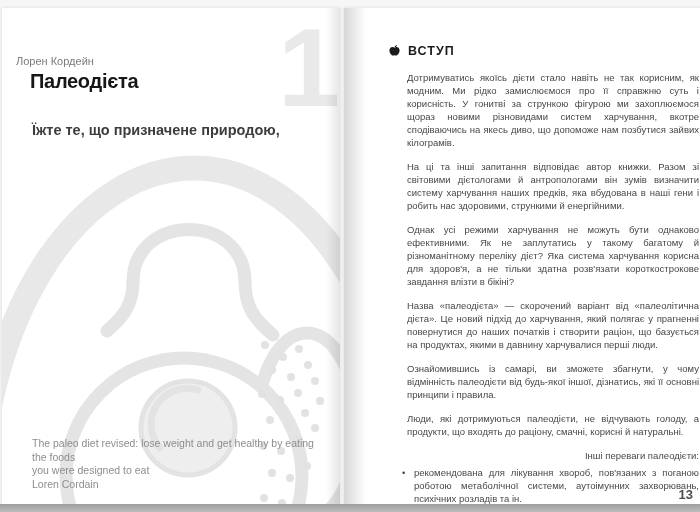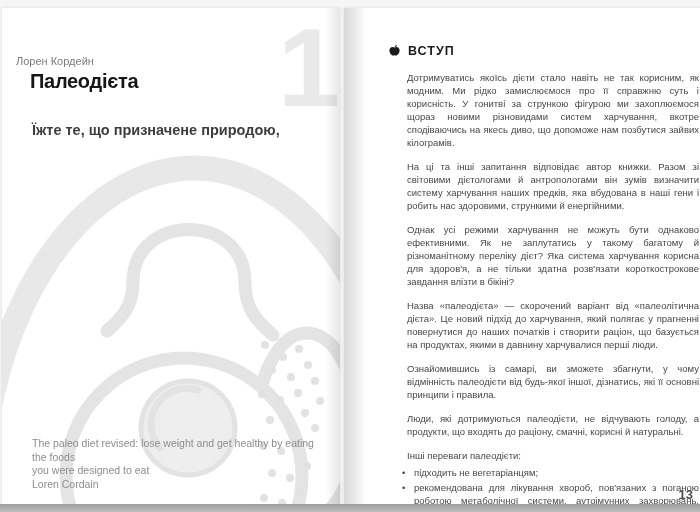--- a/index.html
+++ b/index.html
@@ -40,21 +40,21 @@
 
   
   .rp-inner { position:absolute; left:44px; right:16px; top:36px; }
 
   .chapter-heading { display:flex; align-items:center; gap:7px; margin-bottom:13px; }
   .chapter-heading .hd { font-size:12.5px; font-weight:bold; letter-spacing:1px; color:#1c1c1c; }
   .apple-glyph { width:13px; height:14px; display:block; }
 
   .body-text p { font-size:9.5px; line-height:13px; color:#474747; text-align:justify;
       margin-bottom:11px;margin-left:19px; }
-  .body-text p.list-intro { margin-bottom:4px; text-align:left; }
+  .body-text p.list-intro { margin-bottom:4px; text-align:right; }
 
   .body-text ul { list-style:none; padding-left:14px; }
   .body-text li { font-size:9.5px; line-height:13px; color:#474747; text-align:justify;
       padding-left:12px; position:relative; margin-bottom:2px; }
   .body-text li::before { content:"•"; position:absolute; left:0; top:0; color:#474747; }
 
   .page-number { position:absolute; right:22px; bottom:2px; font-size:13px; font-weight:bold;
       color:#4e4e4e;margin-left:11px; }
 </style>
 </head>
@@ -136,21 +136,20 @@
 
       <div class="body-text">
         <p>Дотримуватись якоїсь дієти стало навіть не так корисним, як модним. Ми рідко замислюємося про її справжню суть і корисність. У гонитві за стрункою фігурою ми захоплюємося щораз новими різновидами систем харчування, вкотре сподіваючись на якесь диво, що допоможе нам позбутися зайвих кілограмів.</p>
         <p>На ці та інші запитання відповідає автор книжки. Разом зі світовими дієтологами й антропологами він зумів визначити систему харчування наших предків, яка вбудована в наші гени і робить нас здоровими, стрункими й енергійними.</p>
         <p>Однак усі режими харчування не можуть бути однаково ефективними. Як не заплутатись у такому багатому й різноманітному переліку дієт? Яка система харчування корисна для здоров'я, а не тільки здатна розв'язати короткострокове завдання влізти в бікіні?</p>
         <p>Назва «палеодієта» — скорочений варіант від «палеолітична дієта». Це новий підхід до харчування, який полягає у прагненні повернутися до наших початків і створити раціон, що базується на продуктах, якими в давнину харчувалися перші люди.</p>
         <p>Ознайомившись із самарі, ви зможете збагнути, у чому відмінність палеодієти від будь-якої іншої, дізнатись, які її основні принципи і правила.</p>
         <p>Люди, які дотримуються палеодієти, не відчувають голоду, а продукти, що входять до раціону, смачні, корисні й натуральні.</p>
         <p class="list-intro">Інші переваги палеодієти:</p>
         <ul>
-          <li>підходить не вегетаріанцям;</li>
           <li>рекомендована для лікування хвороб, пов'язаних з поганою роботою метаболічної системи, аутоімунних захворювань, психічних розладів та ін.</li>
         </ul>
       </div>
     </div>
 
     <div class="page-number">13</div>
   </div>
 
   <div class="bottom-band"></div>
 </div>

